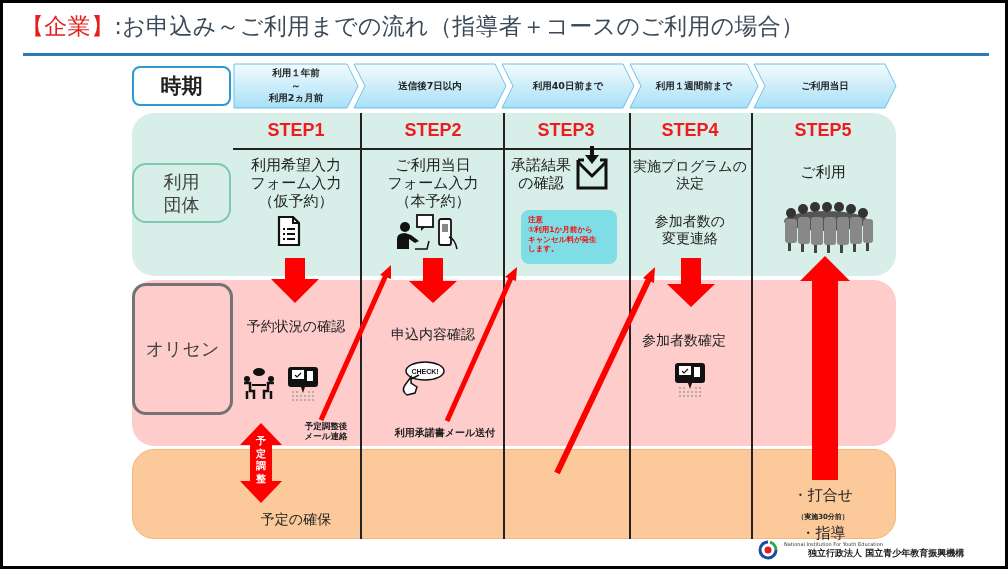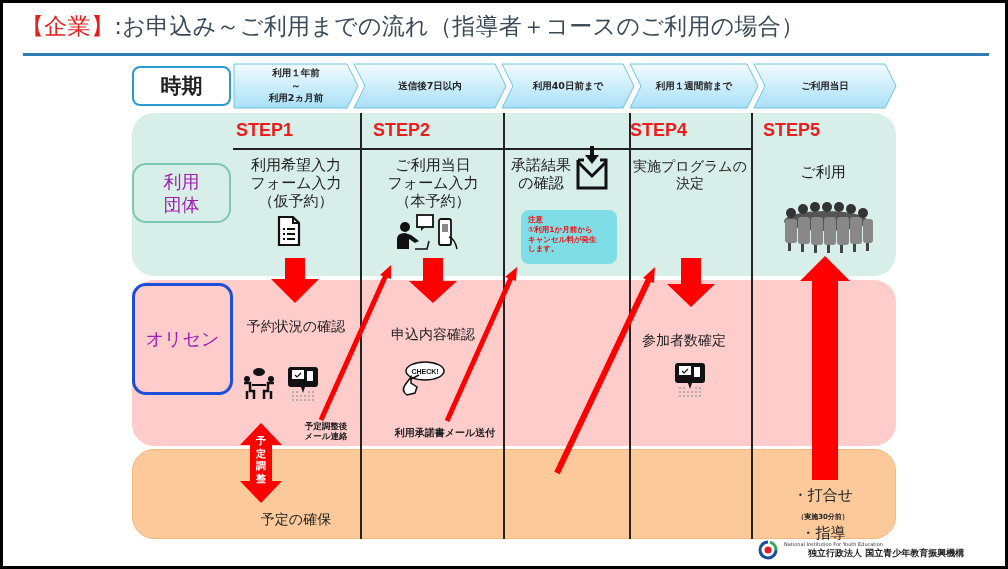--- a/index.html
+++ b/index.html
@@ -14,29 +14,29 @@
 
   .chev { position: absolute; top: 60px; height: 46px; display: flex; align-items: center; justify-content: center; text-align: center; font-size: 9.5px; font-weight: bold; color: #222; line-height: 1.35; }
   .chev svg { position: absolute; left: 0; top: 0; width: 100%; height: 100%; }
   .chev span { position: relative; z-index: 1; }
 
   .band { position: absolute; border-radius: 22px; }
   .band-dantai { left: 129px; top: 110px; width: 764px; height: 163px; background: #d8efe9; }
   .band-orisen { left: 129px; top: 277px; width: 764px; height: 166px; background: #ffcccc; }
   .band-shido  { left: 129px; top: 446px; width: 764px; height: 90px; background: #fcc99a; border: 1px solid #f5b777; }
 
-  .row-label { position: absolute; display: flex; align-items: center; justify-content: center; text-align: center; font-size: 18px; color: #a21caf; border-radius: 14px; line-height: 1.3; }
+  .row-label { position: absolute; display: flex; align-items: center; justify-content: center; text-align: center; font-size: 18px; color: #404040; border-radius: 14px; line-height: 1.3; }
   .lbl-dantai { left: 129px; top: 160px; width: 99px; height: 60px; border: 2px solid #7fc8b0; background: #d8efe9; }
-  .lbl-orisen { left: 129px; top: 280px; width: 101px; height: 112px; border: 3px solid #1d4ed8; background: #ffcccc; }
+  .lbl-orisen { left: 129px; top: 280px; width: 101px; height: 132px; border: 3px solid #737373; background: #ffcccc; }
   .lbl-shido  { left: 129px; top: 447px; width: 101px; height: 91px; border: 2px solid #f5a040; background: #fcc99a; }
 
   .vline { position: absolute; width: 1.5px; background: #222; }
   .hline { position: absolute; height: 1.5px; background: #222; left: 230px; top: 145px; width: 520px; }
 
-  .step { position: absolute; top: 117px; width: 120px; font-size: 18px; font-weight: bold; color: #ee1c1c; font-family: "Liberation Sans", sans-serif; }
+  .step { position: absolute; top: 117px; width: 120px; text-align: center; font-size: 18px; font-weight: bold; color: #ee1c1c; font-family: "Liberation Sans", sans-serif; }
 
   .txt { position: absolute; text-align: center; color: #222; line-height: 1.2; white-space: nowrap; }
   .t15 { font-size: 15px; }
   .t14 { font-size: 14px; }
   .t9  { font-size: 8.5px; font-weight: bold; }
 
   .note { position: absolute; left: 518px; top: 207px; width: 96px; height: 54px; background: #7fdde6; border-radius: 8px; padding: 5px 7px; font-size: 7.5px; line-height: 1.3; font-weight: bold; color: #e11; }
 
   svg.overlay { position: absolute; left: 0; top: 0; width: 1002px; height: 563px; pointer-events: none; }
 
@@ -104,34 +104,38 @@
   <div class="row-label lbl-orisen">オリセン</div>
 
   <div class="hline"></div>
   <div class="vline" style="left:357px;top:110px;height:426px;"></div>
   <div class="vline" style="left:500px;top:110px;height:426px;"></div>
   <div class="vline" style="left:626px;top:110px;height:426px;"></div>
   <div class="vline" style="left:748px;top:110px;height:426px;"></div>
 
   <div class="step" style="left:233px;">STEP1</div>
   <div class="step" style="left:370px;">STEP2</div>
+  <div class="step" style="left:503px;">STEP3</div>
   <div class="step" style="left:627px;">STEP4</div>
   <div class="step" style="left:760px;">STEP5</div>
 
   <div class="txt t15" style="left:233px;top:153px;width:120px;">
     <span>利用希望入力</span><br><span>フォーム入力</span><br><span>（仮予約）</span>
   </div>
   <div class="txt t15" style="left:370px;top:153px;width:120px;">
     <span>ご利用当日</span><br><span>フォーム入力</span><br><span>（本予約）</span>
   </div>
   <div class="txt t15" style="left:503px;top:153px;width:70px;">
     <span>承諾結果</span><br><span>の確認</span>
   </div>
   <div class="txt t14" style="left:627px;top:155px;width:120px;">
     <span>実施プログラムの</span><br><span>決定</span>
+  </div>
+  <div class="txt t14" style="left:627px;top:210px;width:120px;">
+    <span>参加者数の</span><br><span>変更連絡</span>
   </div>
   <div class="txt t15" style="left:760px;top:160px;width:120px;">ご利用</div>
 
   <div class="note">
     <span>注意</span><br>
     <span>①利用1か月前から</span><br>
     <span>キャンセル料が発生</span><br>
     <span>します。</span>
   </div>
 

